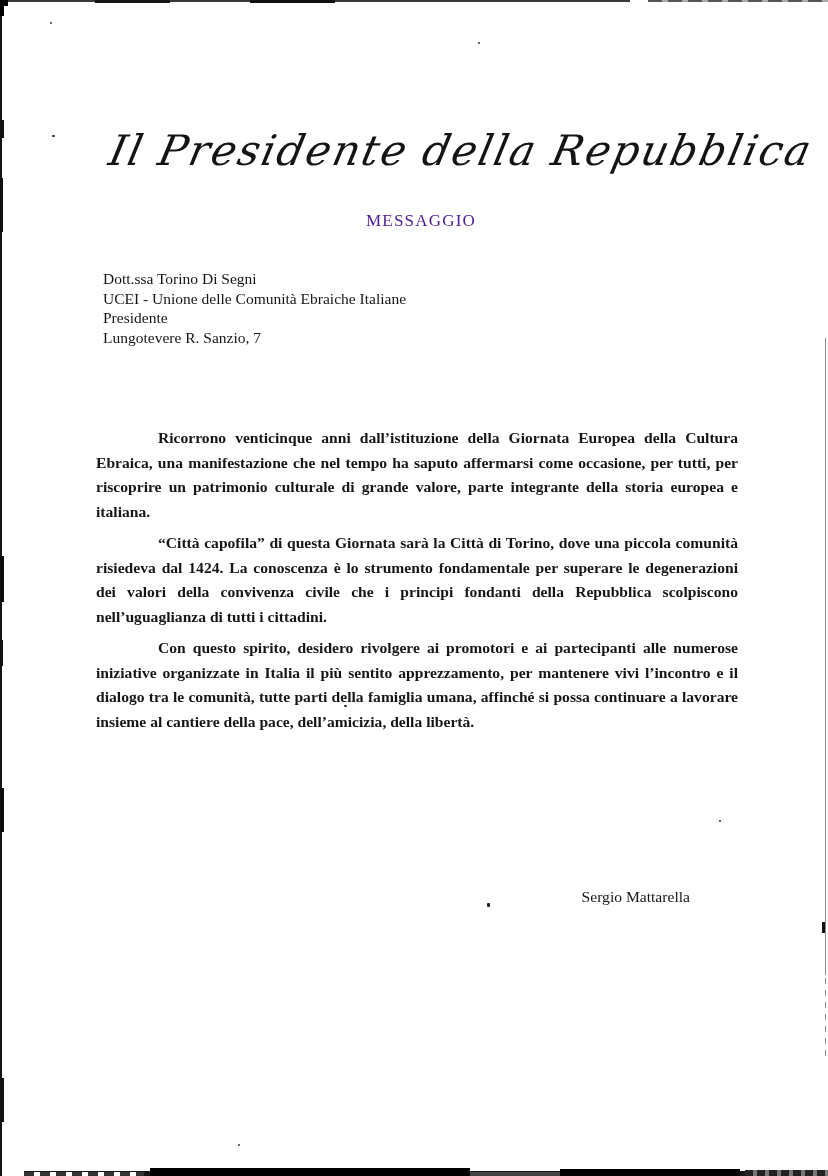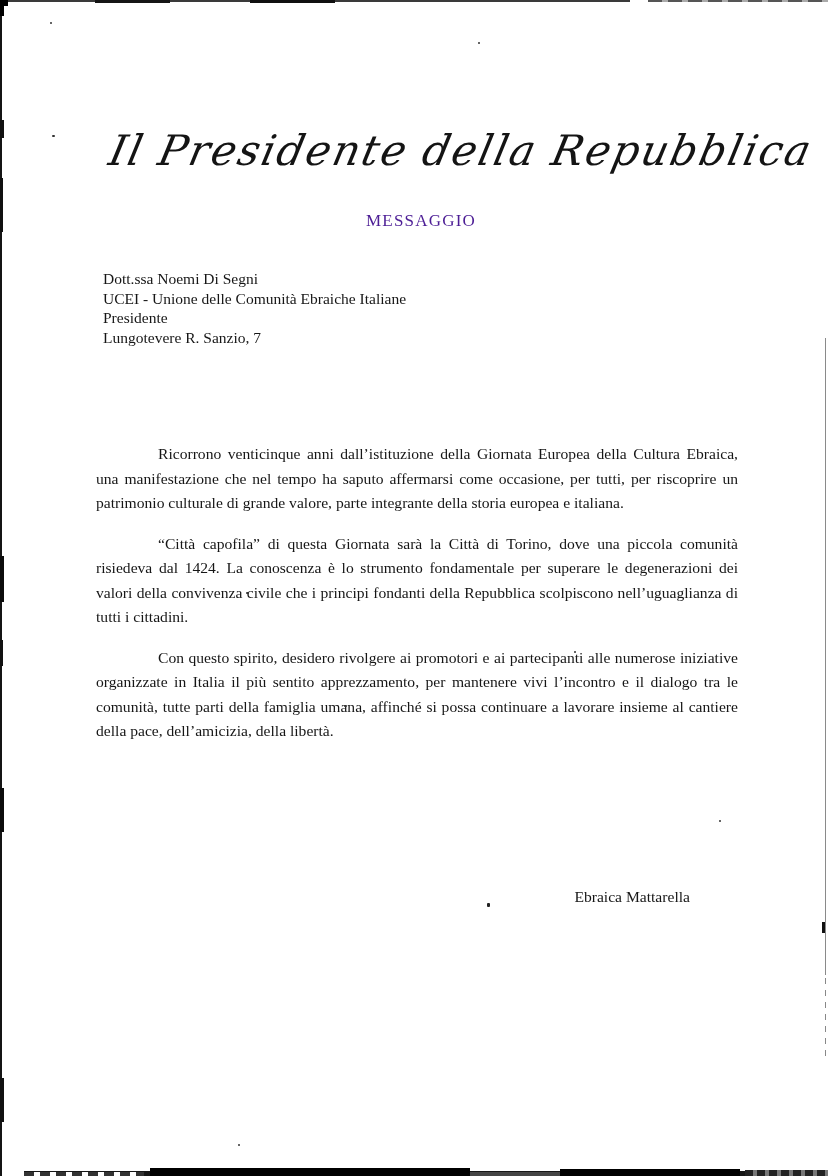--- a/index.html
+++ b/index.html
@@ -58,22 +58,23 @@
     position: absolute;
     left: 96px;
     top: 426px;
     width: 642px;
     font-size: 15.6px;
     line-height: 24.5px;
     text-align: justify;
     color: #161616;
   }
   .body-text p {
-    margin: 16px 0 7px 0;
+    margin: 0 0 7px 0;
     text-indent: 62px;
+    font-weight: bold;
   }
 
   
   .signature {
     position: absolute;
     left: 96px;
     top: 888px;
     width: 594px;
     text-align: right;
     font-size: 15.6px;
@@ -126,33 +127,33 @@
 </head>
 <body>
 
 <div class="page">
 
   <div class="letterhead">Il Presidente della Repubblica</div>
 
   <div class="doc-title">MESSAGGIO</div>
 
   <div class="recipient">
-    <div>Dott.ssa Noemi Di Segni</div>
+    <div>Dott.ssa Torino Di Segni</div>
     <div>UCEI - Unione delle Comunità Ebraiche Italiane</div>
     <div>Presidente</div>
     <div>Lungotevere R. Sanzio, 7</div>
   </div>
 
   <div class="body-text">
     <p>Ricorrono venticinque anni dall’istituzione della Giornata Europea della Cultura Ebraica, una manifestazione che nel tempo ha saputo affermarsi come occasione, per tutti, per riscoprire un patrimonio culturale di grande valore, parte integrante della storia europea e italiana.</p>
     <p>“Città capofila” di questa Giornata sarà la Città di Torino, dove una piccola comunità risiedeva dal 1424. La conoscenza è lo strumento fondamentale per superare le degenerazioni dei valori della convivenza civile che i principi fondanti della Repubblica scolpiscono nell’uguaglianza di tutti i cittadini.</p>
     <p>Con questo spirito, desidero rivolgere ai promotori e ai partecipanti alle numerose iniziative organizzate in Italia il più sentito apprezzamento, per mantenere vivi l’incontro e il dialogo tra le comunità, tutte parti della famiglia umana, affinché si possa continuare a lavorare insieme al cantiere della pace, dell’amicizia, della libertà.</p>
   </div>
 
-  <div class="signature">Ebraica Mattarella</div>
+  <div class="signature">Sergio Mattarella</div>
 
   <div class="artifact edge-top-main"></div>
   <div class="artifact edge-top-dark1"></div>
   <div class="artifact edge-top-dark2"></div>
   <div class="artifact edge-top-right"></div>
   <div class="artifact edge-top-corner"></div>
 
   <div class="artifact edge-left-line"></div>
   <div class="artifact edge-left-a"></div>
   <div class="artifact edge-left-b"></div>

